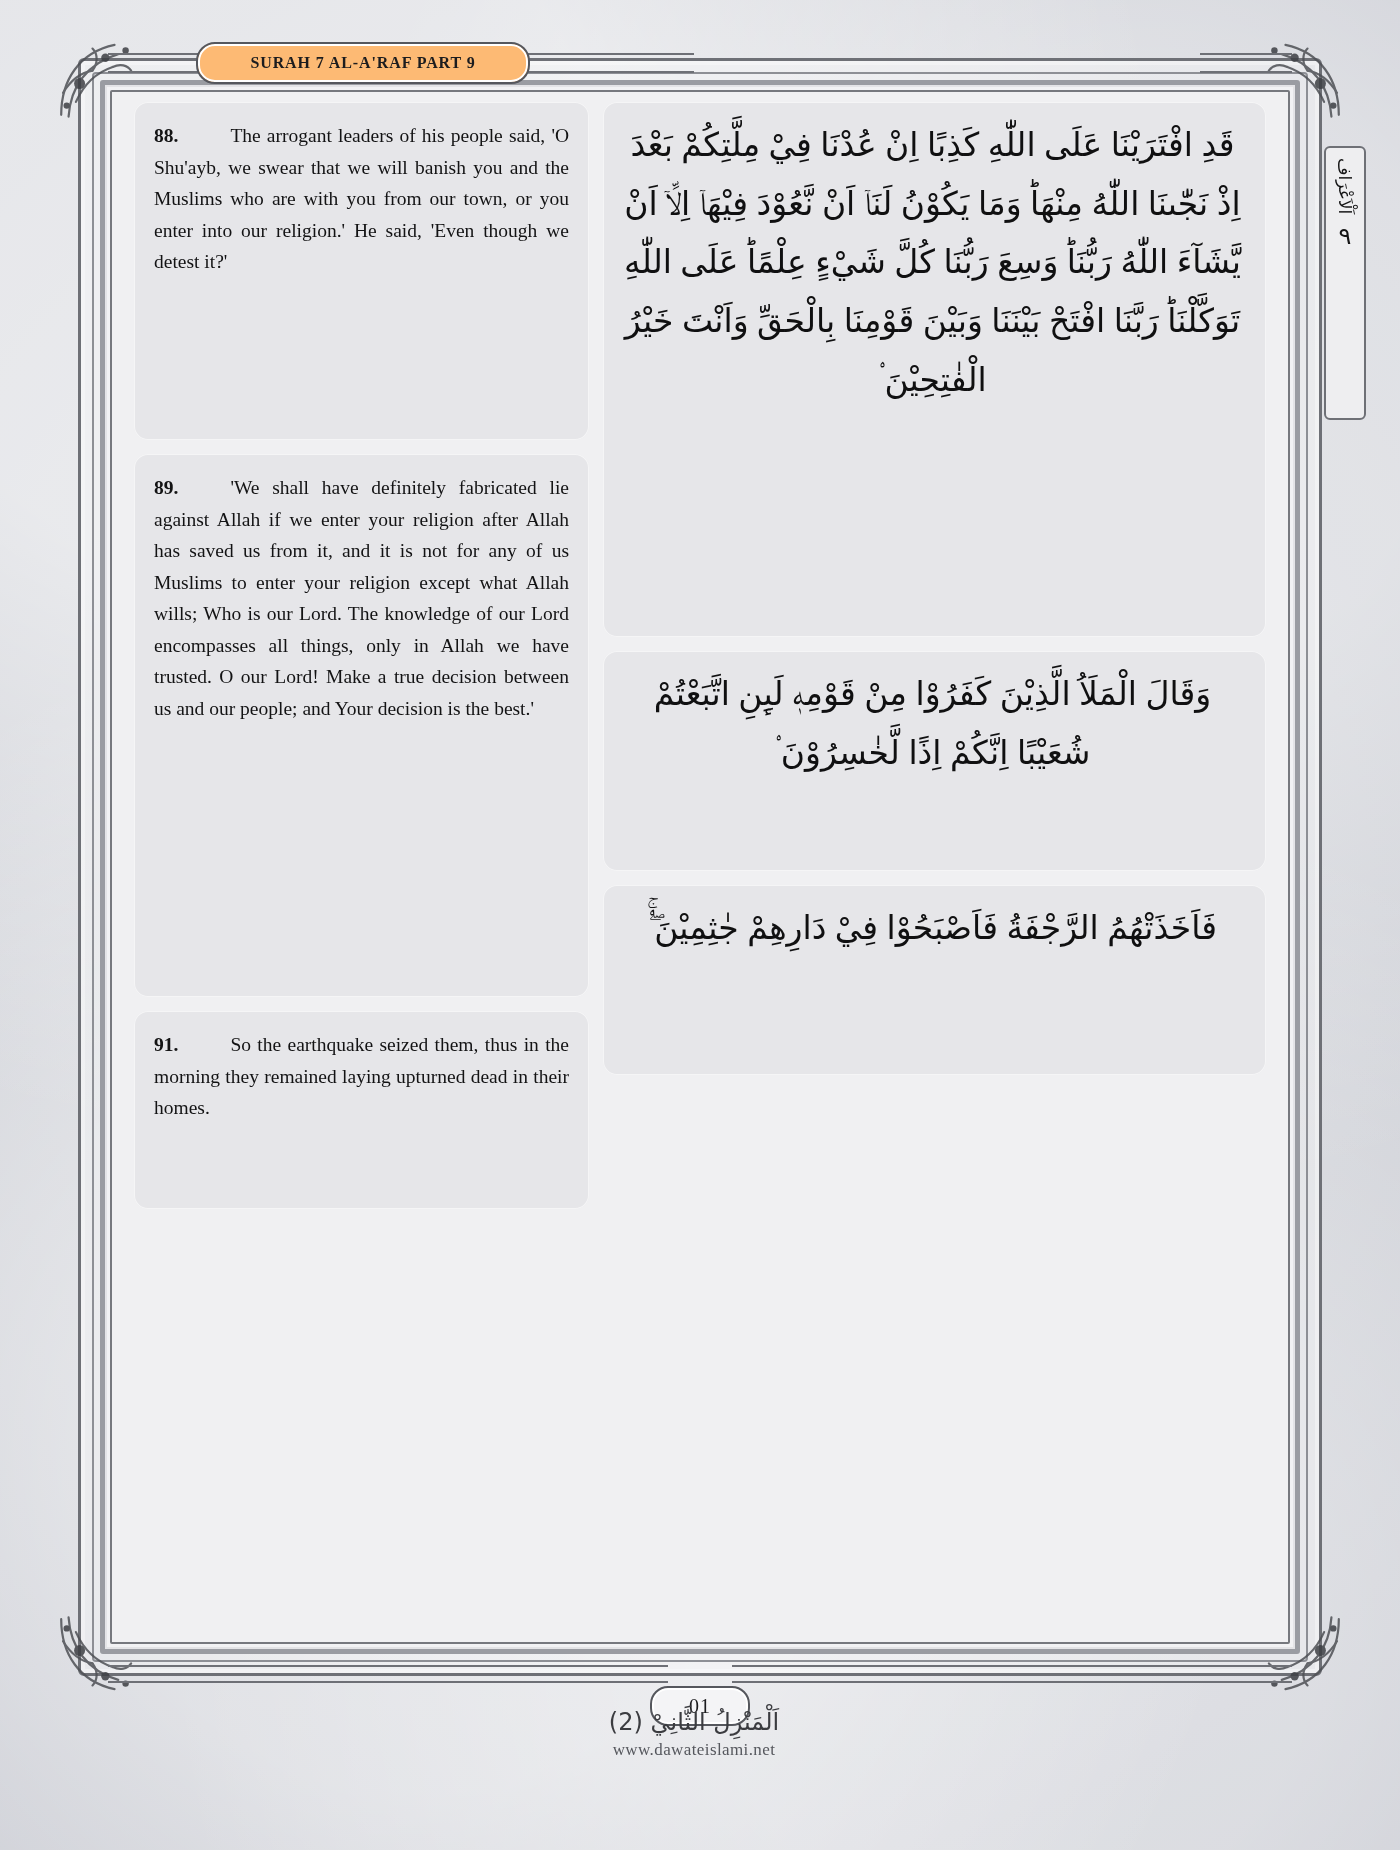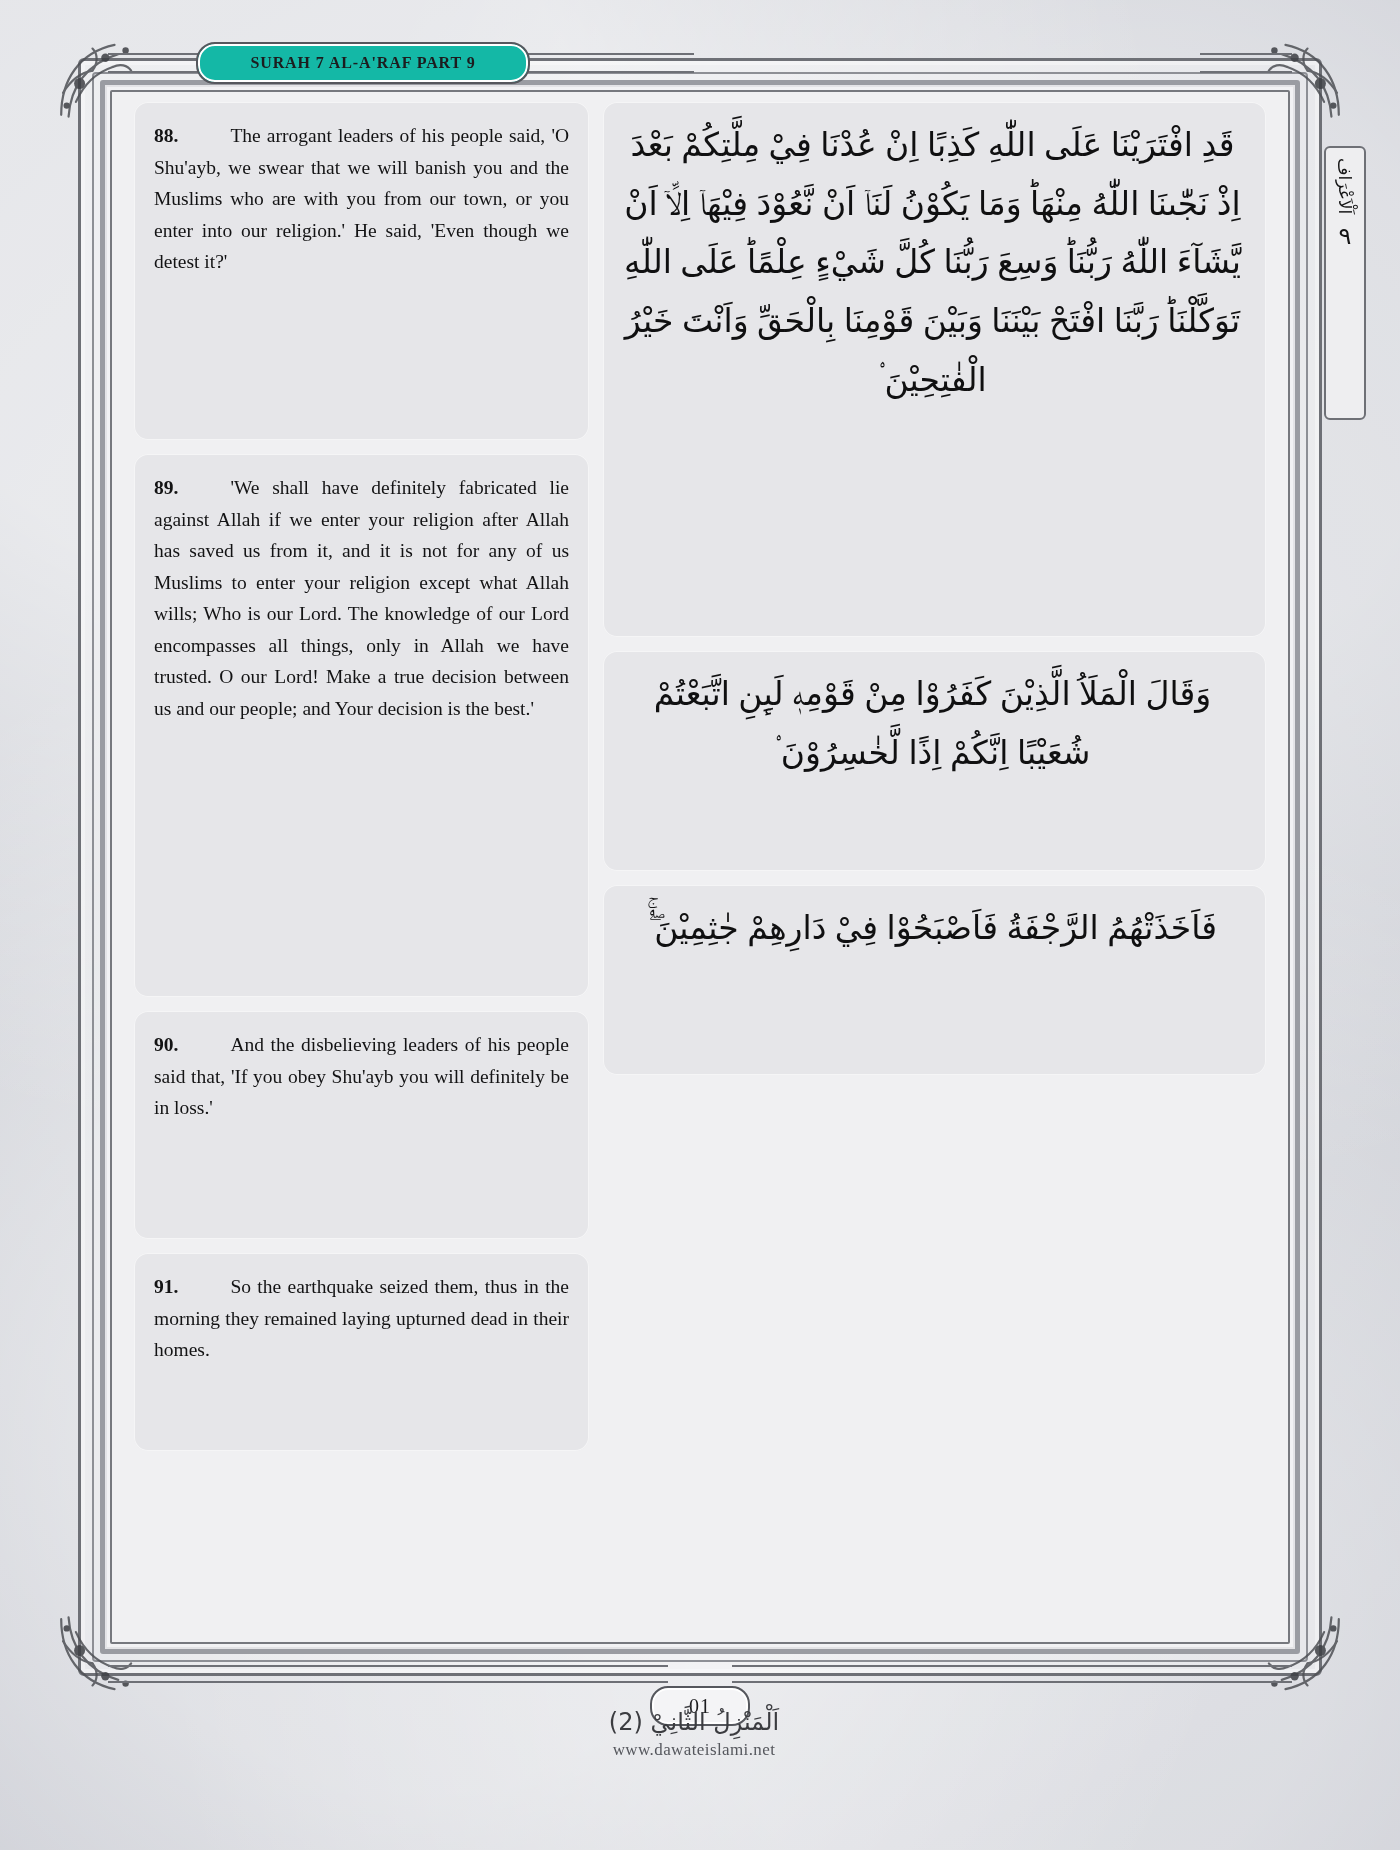--- a/index.html
+++ b/index.html
@@ -59,21 +59,21 @@
   .corner{position:absolute;width:92px;height:92px;opacity:.85;}
   .corner svg{width:100%;height:100%;display:block;}
   .c-tl{left:-26px;top:-26px;}
   .c-tr{right:-26px;top:-26px;transform:scaleX(-1);}
   .c-bl{left:-26px;bottom:-26px;transform:scaleY(-1);}
   .c-br{right:-26px;bottom:-26px;transform:scale(-1,-1);}
 
   
   .hdr{
     position:absolute;top:-16px;height:38px;
-    background:#14b8a6;
+    background:#fdba74;
     border:2px solid #55575d;
     border-radius:19px;
     display:flex;align-items:center;justify-content:center;
     box-shadow:0 0 0 2px #ffffff inset;
   }
   .hdr-left{left:118px;width:330px;}
   .hdr-right{right:118px;width:330px;}
   .hdr-left .t{
     font-family:"Liberation Serif",serif;
     font-weight:700;font-size:16px;letter-spacing:.9px;
@@ -288,23 +288,20 @@
 
   <div class="content">
 
     <div class="col col-en">
       <div class="vblock en-block b88en">
         <span class="num">88.</span><span class="gap"></span><span>The arrogant leaders of his people said, 'O Shu'ayb, we swear that we will banish you and the Muslims who are with you from our town, or you enter into our religion.' He said, 'Even though we detest it?'</span>
       </div>
       <div class="vblock en-block b89en">
         <span class="num">89.</span><span class="gap"></span><span>'We shall have definitely fabricated lie against Allah if we enter your religion after Allah has saved us from it, and it is not for any of us Muslims to enter your religion except what Allah wills; Who is our Lord. The knowledge of our Lord encompasses all things, only in Allah we have trusted. O our Lord! Make a true decision between us and our people; and Your decision is the best.'</span>
       </div>
-      <div class="vblock en-block b90en">
-        <span class="num">90.</span><span class="gap"></span><span>And the disbelieving leaders of his people said that, 'If you obey Shu'ayb you will definitely be in loss.'</span>
-      </div>
       <div class="vblock en-block b91en">
         <span class="num">91.</span><span class="gap"></span><span>So the earthquake seized them, thus in the morning they remained laying upturned dead in their homes.</span>
       </div>
     </div>
 
     <div class="col col-ar">
       <div class="vblock ar-block b89ar">قَدِ افْتَرَيْنَا عَلَى اللّٰهِ كَذِبًا اِنْ عُدْنَا فِيْ مِلَّتِكُمْ بَعْدَ اِذْ نَجّٰىنَا اللّٰهُ مِنْهَاؕ وَمَا يَكُوْنُ لَنَاۤ اَنْ نَّعُوْدَ فِيْهَاۤ اِلَّاۤ اَنْ يَّشَآءَ اللّٰهُ رَبُّنَاؕ وَسِعَ رَبُّنَا كُلَّ شَيْءٍ عِلْمًاؕ عَلَى اللّٰهِ تَوَكَّلْنَاؕ رَبَّنَا افْتَحْ بَيْنَنَا وَبَيْنَ قَوْمِنَا بِالْحَقِّ وَاَنْتَ خَيْرُ الْفٰتِحِيْنَ ۟</div>
       <div class="vblock ar-block b90ar">وَقَالَ الْمَلَاُ الَّذِيْنَ كَفَرُوْا مِنْ قَوْمِهٖ لَىِٕنِ اتَّبَعْتُمْ شُعَيْبًا اِنَّكُمْ اِذًا لَّخٰسِرُوْنَ ۟</div>
       <div class="vblock ar-block b91ar">فَاَخَذَتْهُمُ الرَّجْفَةُ فَاَصْبَحُوْا فِيْ دَارِهِمْ جٰثِمِيْنَ ۟ۚۖ</div>
     </div>

